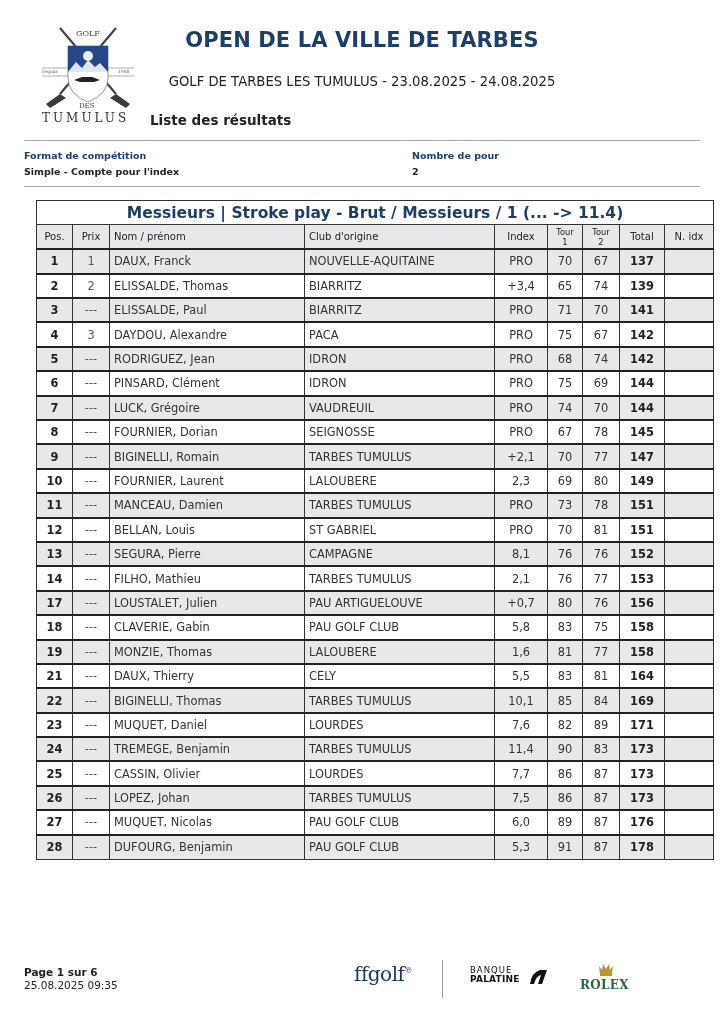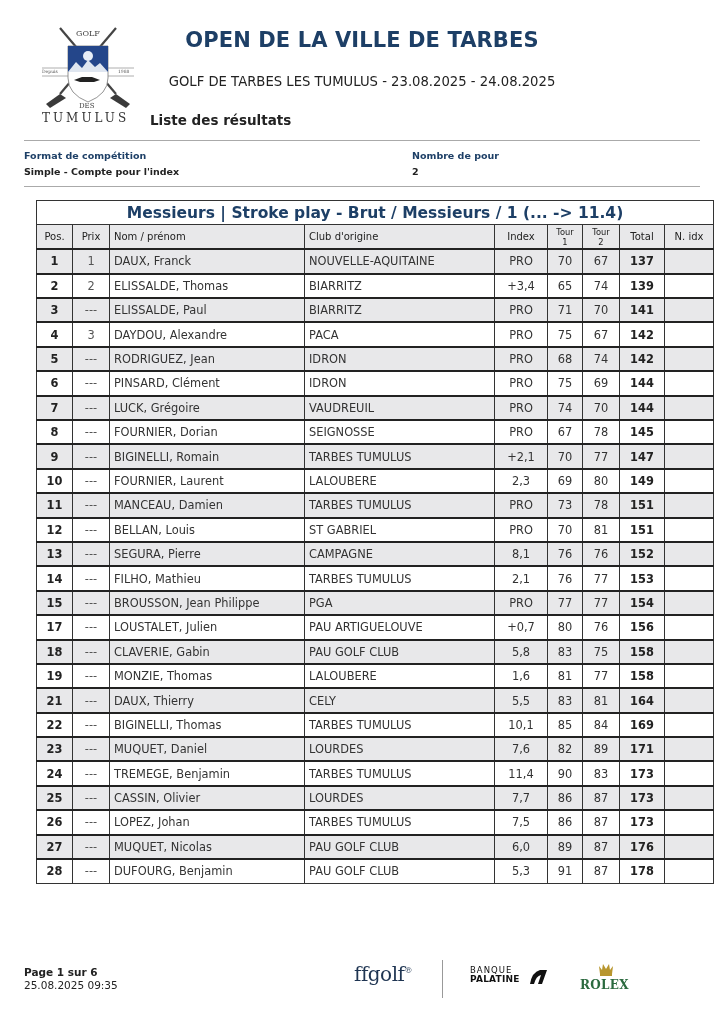--- a/index.html
+++ b/index.html
@@ -293,31 +293,20 @@
     <td class="prix">---</td>
     <td class="l">FILHO, Mathieu</td>
     <td class="l">TARBES TUMULUS</td>
     <td>2,1</td>
     <td>76</td>
     <td>77</td>
     <td class="total">153</td>
     <td></td>
   </tr>
 
-  <tr class="row">
-    <td class="pos">15</td>
-    <td class="prix">---</td>
-    <td class="l">BROUSSON, Jean Philippe</td>
-    <td class="l">PGA</td>
-    <td>PRO</td>
-    <td>77</td>
-    <td>77</td>
-    <td class="total">154</td>
-    <td></td>
-  </tr>
 
 
   <tr class="row">
     <td class="pos">17</td>
     <td class="prix">---</td>
     <td class="l">LOUSTALET, Julien</td>
     <td class="l">PAU ARTIGUELOUVE</td>
     <td>+0,7</td>
     <td>80</td>
     <td>76</td>

